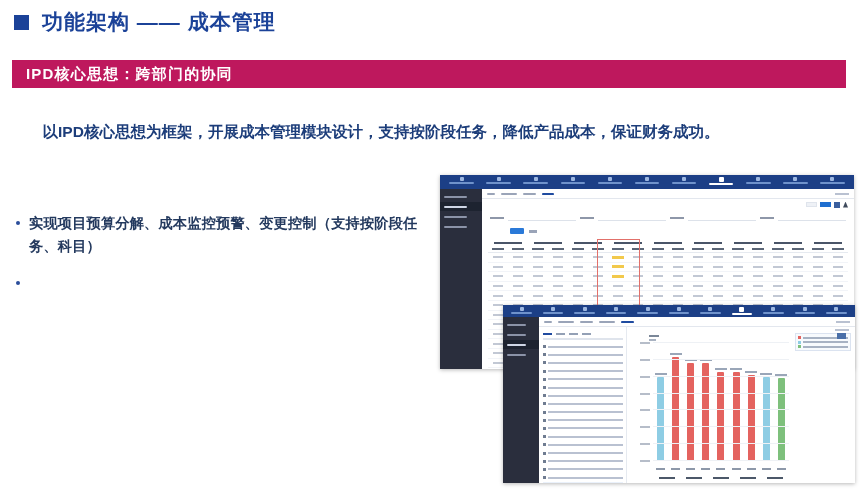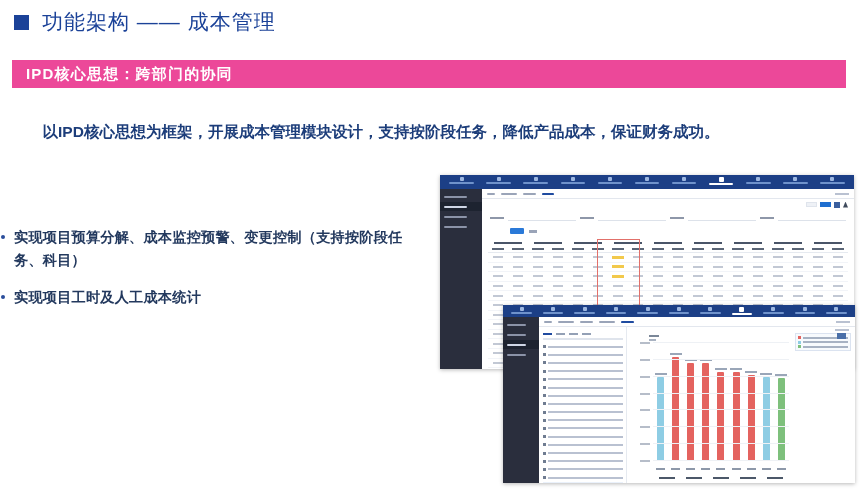--- a/index.html
+++ b/index.html
@@ -13,43 +13,43 @@
 
   
   .slide-title {
     position:absolute; left:14px; top:8px;
     display:flex; align-items:center; gap:13px;
   }
   .title-marker {
     width:15px; height:15px; background:#1b4298; flex:none;
   }
   .title-text {
-    font-size:21px; font-weight:normal; color:#1b4298;
+    font-size:21px; font-weight:bold; color:#1b4298;
     letter-spacing:1px; white-space:nowrap;text-align:right;
   }
 
   .banner {
     position:absolute; left:12px; top:60px; width:834px; height:28px;
-    background:#ec4899;
+    background:#be185d;
     display:flex; align-items:center;
   }
   .banner-text {
     color:#ffffff; font-size:15px; font-weight:bold;
     letter-spacing:1.2px; padding-left:14px; white-space:nowrap;
   }
 
   .lead {
     position:absolute; left:10px; top:118px; width:840px;
     font-size:15.5px; line-height:1.75; color:#1c3d7a;
     font-weight:bold; text-indent:2.1em;
   }
 
   
   .bullets {
-    position:absolute; left:1px; top:212px; width:420px;margin-top:14px;
+    position:absolute; left:16px; top:212px; width:420px;
   }
   .bullet {
     display:flex; gap:9px; margin-bottom:14px;
   }
   .bullet-dot {
     width:4px; height:4px; border-radius:50%;
     background:#2b4d9b; flex:none; margin-top:9px;
   }
   .bullet-text {
     font-size:14.2px; line-height:1.62; color:#23395e;
@@ -209,21 +209,20 @@
 
 <div class="lead">以IPD核心思想为框架，开展成本管理模块设计，支持按阶段任务，降低产品成本，保证财务成功。</div>
 
 <div class="bullets">
   <div class="bullet">
     <div class="bullet-dot"></div>
     <div class="bullet-text">实现项目预算分解、成本监控预警、变更控制（支持按阶段任务、科目）</div>
   </div>
   <div class="bullet">
     <div class="bullet-dot"></div>
-    <div class="bullet-text">实现项目工时及人工成本统计</div>
   </div>
 </div>
 
 <div class="shot" id="shot-table">
   <div class="topnav" id="tnav1">
       <div class="nav-item">
         <div class="nav-ico"></div>
         <div class="nav-lab"></div>
       </div>
       <div class="nav-item">

